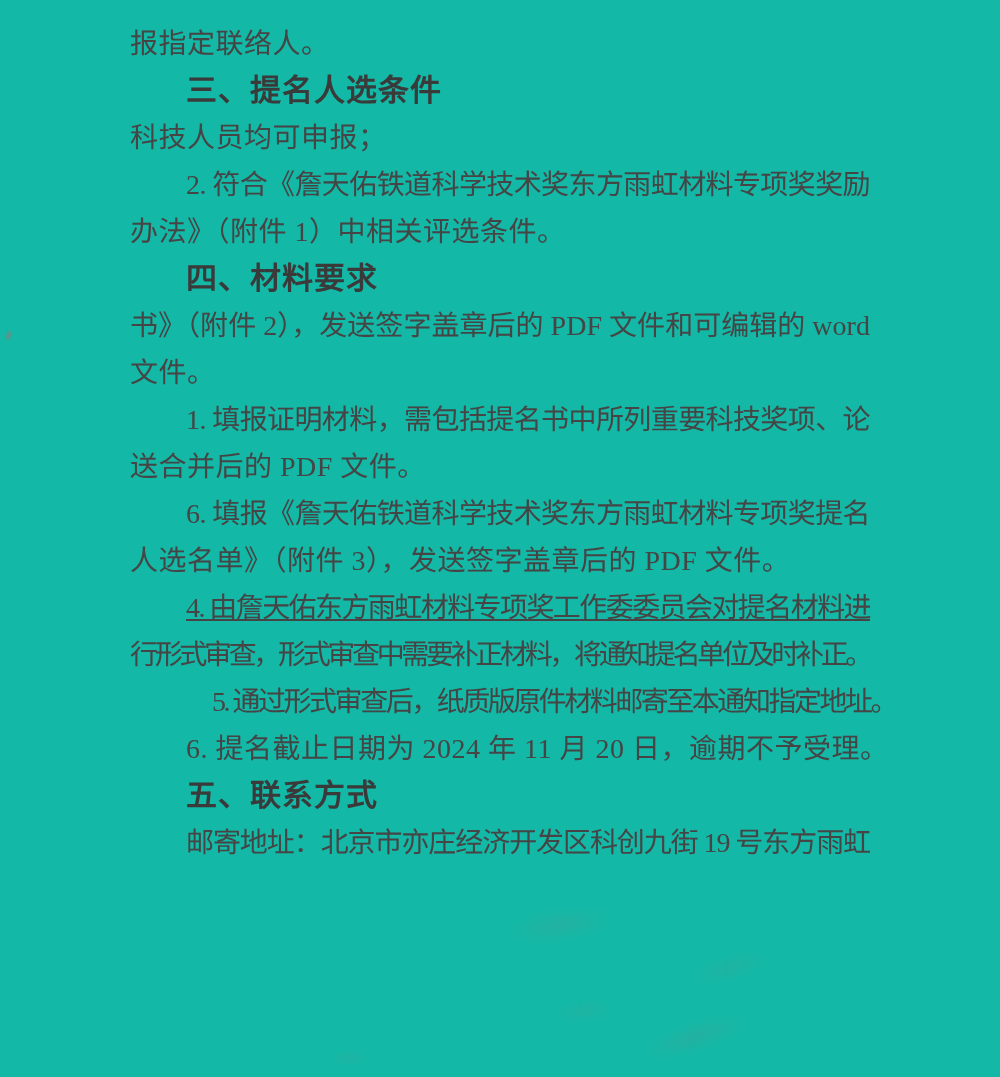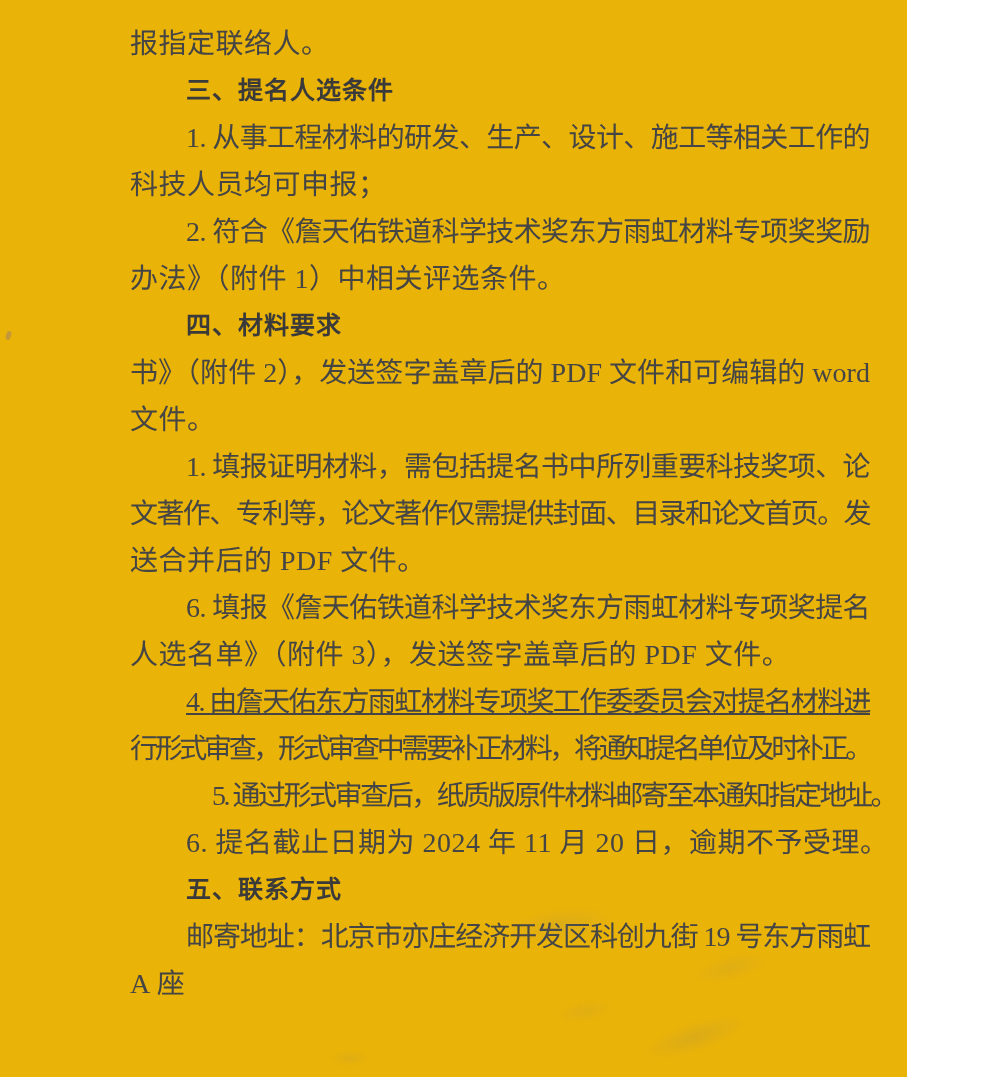--- a/index.html
+++ b/index.html
@@ -2,23 +2,23 @@
 <html lang="zh-CN"><head>
 <meta charset="utf-8">
 <style>
   html, body {
     margin: 0;
     padding: 0;
     background: #ffffff;
   }
   #page {
     position: relative;
-    width: 907px;
+    width: 1000px;
     height: 1077px;
-    background: #eab308;
+    background: #14b8a6;
     overflow: hidden;
     font-family: "Liberation Serif", serif;
   }
   #doc {
     position: absolute;
     left: 130px;
     top: 20px;
     width: 740px;
   }
   .line {
@@ -26,21 +26,21 @@
     line-height: 47px;
     white-space: nowrap;
     font-size: 28px;
     color: #454545;
     letter-spacing: 0.5px;
   }
   .line .t { display: inline-block; white-space: nowrap; }
   .line.indent { padding-left: 56px; }
   .line.heading {
     font-family: "Liberation Sans", sans-serif;
-    font-size: 25px;
+    font-size: 31px;
     font-weight: 600;
     color: #3a3a3a;
     letter-spacing: 1px;
   }
   
   .artifact { position: absolute; pointer-events: none; }
   #artifact-dot {
     left: 6px; top: 331px; width: 5px; height: 9px;
     background: rgba(150, 120, 120, 0.45);
     border-radius: 50% 40% 60% 50%;
@@ -76,39 +76,36 @@
     filter: blur(1px);
   }
 </style>
 </head>
 <body>
 
 <div id="page">
   <div id="doc">
       <div class="line"><span class="t">报指定联络人。</span></div>
       <div class="line indent heading"><span class="t">三、提名人选条件</span></div>
-      <div class="line indent"><span class="t" style="letter-spacing: -0.593171px;">1. 从事工程材料的研发、生产、设计、施工等相关工作的</span></div>
       <div class="line"><span class="t">科技人员均可申报；</span></div>
       <div class="line indent"><span class="t" style="letter-spacing: -0.593171px;">2. 符合《詹天佑铁道科学技术奖东方雨虹材料专项奖奖励</span></div>
       <div class="line"><span class="t">办法》（附件 1）中相关评选条件。</span></div>
       <div class="line indent heading"><span class="t">四、材料要求</span></div>
       <div class="line"><span class="t" style="letter-spacing: 0.0317096px;">书》（附件 2），发送签字盖章后的 PDF 文件和可编辑的 word</span></div>
       <div class="line"><span class="t">文件。</span></div>
       <div class="line indent"><span class="t" style="letter-spacing: -0.593171px;">1. 填报证明材料，需包括提名书中所列重要科技奖项、论</span></div>
-      <div class="line"><span class="t" style="letter-spacing: -1.57199px;">文著作、专利等，论文著作仅需提供封面、目录和论文首页。发</span></div>
       <div class="line"><span class="t">送合并后的 PDF 文件。</span></div>
       <div class="line indent"><span class="t" style="letter-spacing: -0.593171px;">6. 填报《詹天佑铁道科学技术奖东方雨虹材料专项奖提名</span></div>
       <div class="line"><span class="t">人选名单》（附件 3），发送签字盖章后的 PDF 文件。</span></div>
       <div class="line indent"><span class="t" style="letter-spacing: -1.57199px; text-decoration: underline;">4. 由詹天佑东方雨虹材料专项奖工作委委员会对提名材料进</span></div>
       <div class="line"><span class="t" style="letter-spacing: -3.33385px;">行形式审查，形式审查中需要补正材料，将通知提名单位及时补正。</span></div>
       <div class="line indent"><span class="t" style="letter-spacing: -2.4833px; margin-left: 26px;">5. 通过形式审查后，纸质版原件材料邮寄至本通知指定地址。</span></div>
       <div class="line indent"><span class="t">6. 提名截止日期为 2024 年 11 月 20 日，逾期不予受理。</span></div>
       <div class="line indent heading"><span class="t">五、联系方式</span></div>
       <div class="line indent"><span class="t" style="letter-spacing: -1.07199px;">邮寄地址：北京市亦庄经济开发区科创九街 19 号东方雨虹</span></div>
-      <div class="line"><span class="t">A 座</span></div>
     </div>
   <div id="artifact-dot" class="artifact"></div>
   <div id="artifact-smudge-1" class="artifact"></div>
   <div id="artifact-smudge-2" class="artifact"></div>
   <div id="artifact-smudge-3" class="artifact"></div>
   <div id="artifact-smudge-4" class="artifact"></div>
   <div id="artifact-smudge-5" class="artifact"></div>
 </div>
 
 </body></html>

